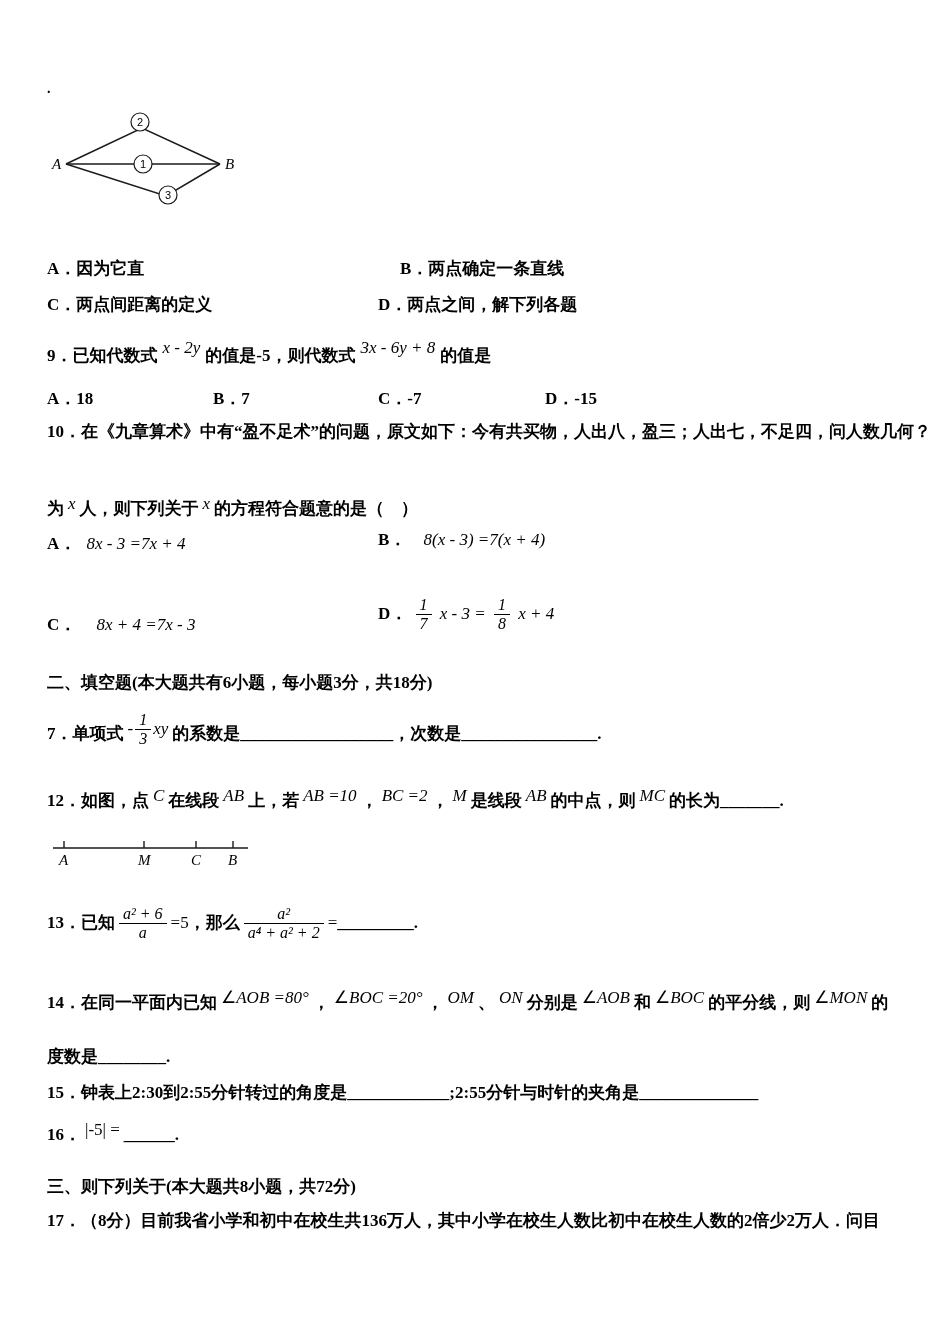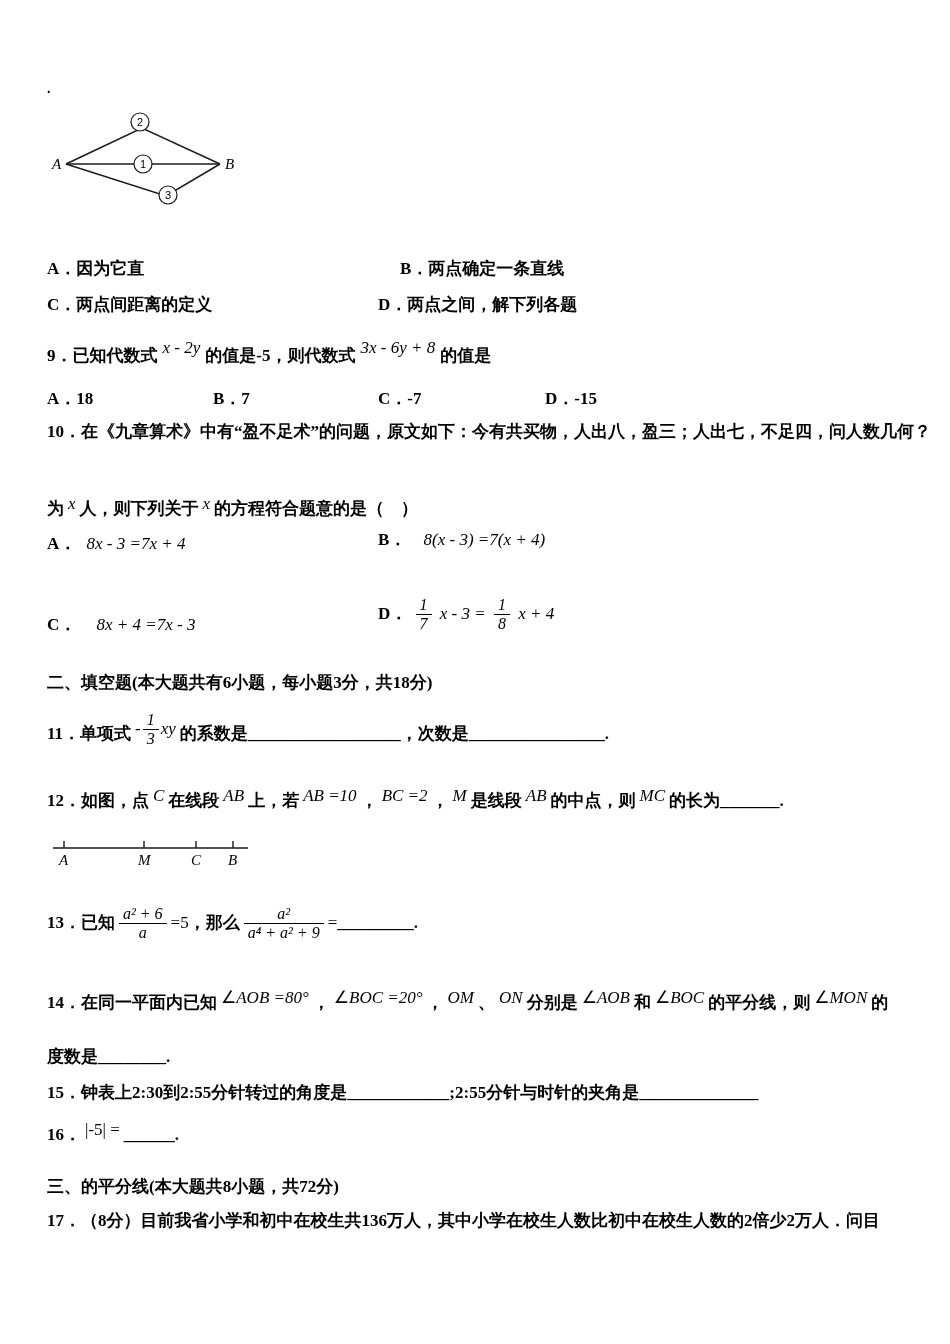--- a/index.html
+++ b/index.html
@@ -100,55 +100,55 @@
     <span>D．</span>
     <span class="frac"><span class="fnum">1</span><span class="fden">7</span></span>
     <span class="mth">x - 3 =</span>
     <span class="frac"><span class="fnum">1</span><span class="fden">8</span></span>
     <span class="mth">x + 4</span>
   </div>
 
   <div class="blk hdr" style="left:47px; top:672px;">二、填空题(本大题共有6小题，每小题3分，共18分)</div>
 
   <div class="blk" style="left:47px; top:716px;">
-    <span>11．单项式</span><span class="mraise-sm"><span class="mth">-</span><span class="frac" style="margin:0 2px;"><span class="fnum">1</span><span class="fden">3</span></span><span class="mth">xy</span></span><span>的系数是</span><span>__________________</span><span>，次数是</span><span>________________</span><span>.</span>
+    <span>7．单项式</span><span class="mraise-sm"><span class="mth">-</span><span class="frac" style="margin:0 2px;"><span class="fnum">1</span><span class="fden">3</span></span><span class="mth">xy</span></span><span>的系数是</span><span>__________________</span><span>，次数是</span><span>________________</span><span>.</span>
   </div>
 
   <div class="blk" style="left:47px; top:790px;">
     <span>12．如图，点</span><span class="mth mraise-sm">C</span><span>在线段</span><span class="mth mraise-sm">AB</span><span>上，若</span><span class="mth mraise-sm">AB =10</span><span>，</span><span class="mth mraise-sm">BC =2</span><span>，</span><span class="mth mraise-sm">M</span><span>是线段</span><span class="mth mraise-sm">AB</span><span>的中点，则</span><span class="mth mraise-sm">MC</span><span>的长为</span><span>_______</span><span>.</span>
   </div>
 
   <svg style="left:50px; top:834px;" width="205" height="36" viewBox="0 0 205 36">
     <line x1="3" y1="14" x2="198" y2="14" stroke="#1a1a1a" stroke-width="1.4"></line>
     <line x1="14" y1="7" x2="14" y2="14" stroke="#1a1a1a" stroke-width="1.4"></line>
     <line x1="94" y1="7" x2="94" y2="14" stroke="#1a1a1a" stroke-width="1.4"></line>
     <line x1="146" y1="7" x2="146" y2="14" stroke="#1a1a1a" stroke-width="1.4"></line>
     <line x1="183" y1="7" x2="183" y2="14" stroke="#1a1a1a" stroke-width="1.4"></line>
     <text class="fig-letter" x="9" y="31">A</text>
     <text class="fig-letter" x="88" y="31">M</text>
     <text class="fig-letter" x="141" y="31">C</text>
     <text class="fig-letter" x="178" y="31">B</text>
   </svg>
 
   <div class="blk" style="left:47px; top:905px;">
-    <span>13．已知</span><span class="frac"><span class="fnum">a² + 6</span><span class="fden">a</span></span><span class="mupright">=5</span><span>，那么</span><span class="frac"><span class="fnum">a²</span><span class="fden">a⁴ + a² + 9</span></span><span class="mupright">=</span><span>_________</span><span>.</span>
+    <span>13．已知</span><span class="frac"><span class="fnum">a² + 6</span><span class="fden">a</span></span><span class="mupright">=5</span><span>，那么</span><span class="frac"><span class="fnum">a²</span><span class="fden">a⁴ + a² + 2</span></span><span class="mupright">=</span><span>_________</span><span>.</span>
   </div>
 
   <div class="blk" style="left:47px; top:992px;">
     <span>14．在同一平面内已知</span><span class="mth mraise-sm">∠AOB =80°</span><span>，</span><span class="mth mraise-sm">∠BOC =20°</span><span>，</span><span class="mth mraise-sm">OM</span><span>、</span><span class="mth mraise-sm">ON</span><span>分别是</span><span class="mth mraise-sm">∠AOB</span><span>和</span><span class="mth mraise-sm">∠BOC</span><span>的平分线，则</span><span class="mth mraise-sm">∠MON</span><span>的</span>
   </div>
   <div class="blk" style="left:47px; top:1046px;">
     <span>度数是</span><span>________</span><span>.</span>
   </div>
 
   <div class="blk" style="left:47px; top:1082px;">
     <span>15．钟表上2:30到2:55分针转过的角度是</span><span>____________</span><span>;2:55分针与时针的夹角是</span><span>______________</span>
   </div>
 
   <div class="blk" style="left:47px; top:1124px;">
     <span>16．</span><span class="mupright mraise-sm">|-5| =</span><span>______</span><span>.</span>
   </div>
 
-  <div class="blk hdr" style="left:47px; top:1176px;">三、的平分线(本大题共8小题，共72分)</div>
+  <div class="blk hdr" style="left:47px; top:1176px;">三、则下列关于(本大题共8小题，共72分)</div>
 
   <div class="blk" style="left:47px; top:1210px;">17．（8分）目前我省小学和初中在校生共136万人，其中小学在校生人数比初中在校生人数的2倍少2万人．问目</div>
 
 </div>
 
 </body></html>

